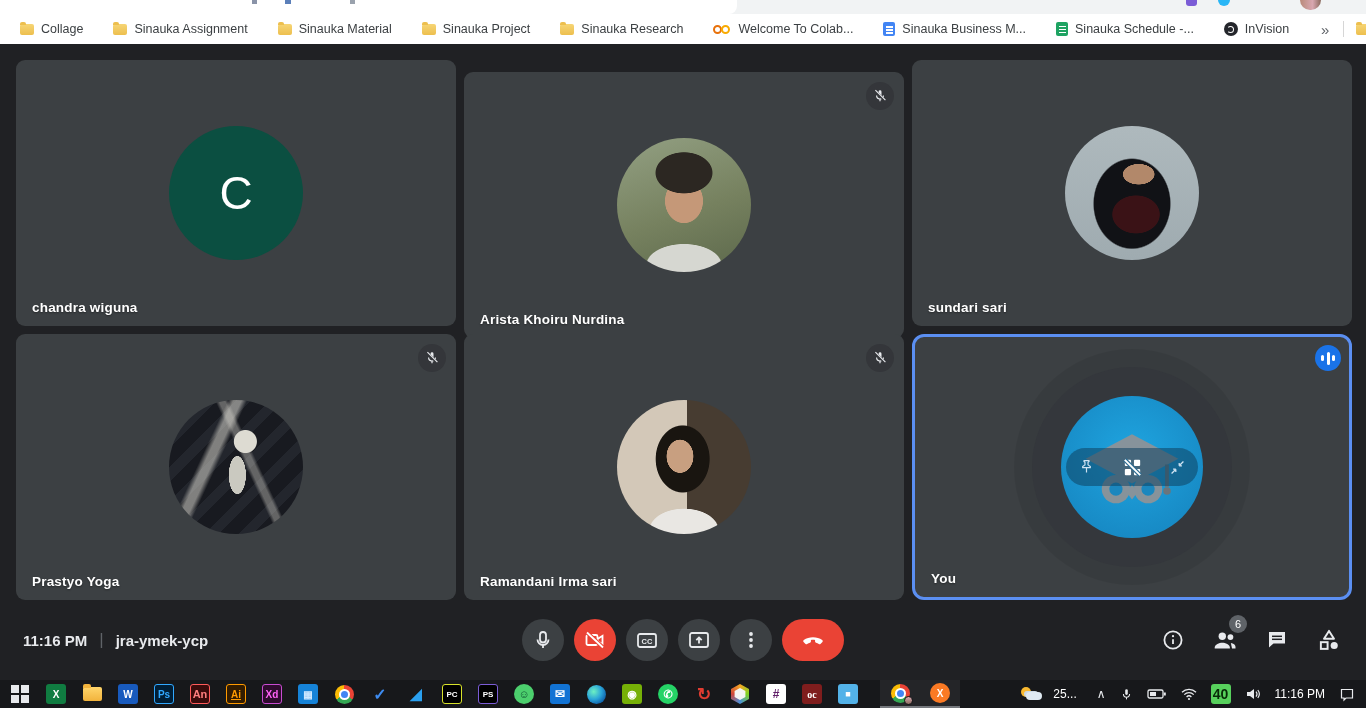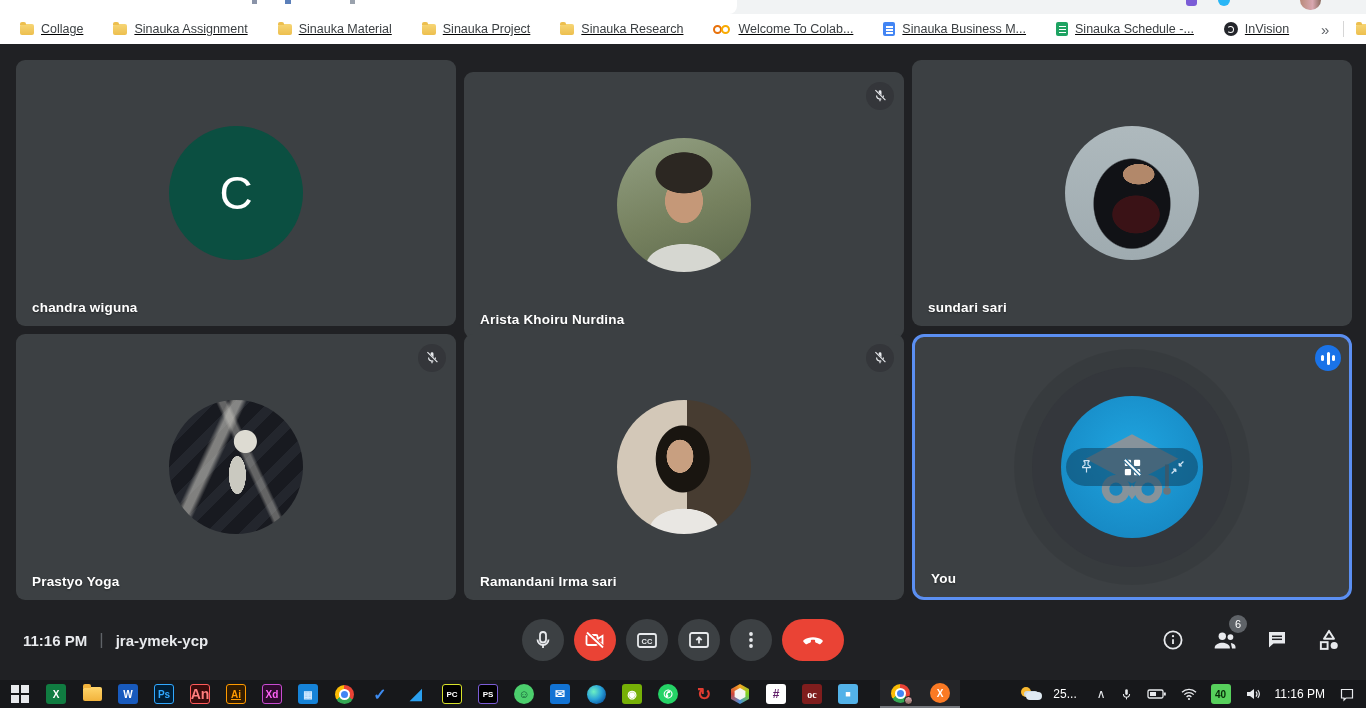--- a/index.html
+++ b/index.html
@@ -124,21 +124,21 @@
   <div class="omnibox"></div>
   <span class="frag f1"></span>
   <span class="frag f2"></span>
   <span class="frag f3"></span>
   <span class="frag ext-purple"></span>
   <span class="frag ext-cyan"></span>
   <span class="frag avatar"></span>
 </div>
 
 <div class="bookmarks">
-  <span id="bm-items" style="display:flex;align-items:center;gap:30px;text-decoration:underline;">
+  <span id="bm-items" style="display:flex;align-items:center;gap:30px;">
       <span class="bm-item">
         <span class="bm-folder"></span>
         <span class="bm-label">Collage</span>
       </span>
       <span class="bm-item">
         <span class="bm-folder"></span>
         <span class="bm-label">Sinauka Assignment</span>
       </span>
       <span class="bm-item">
         <span class="bm-folder"></span>
@@ -388,21 +388,21 @@
       <span class="tb-cell">
         <span class="tb-folder"></span>
       </span>
       <span class="tb-cell">
         <span class="tb-letters" style="background: rgb(24, 90, 189); color: rgb(255, 255, 255); font-size: 10px;">W</span>
       </span>
       <span class="tb-cell">
         <span class="tb-letters" style="background: rgb(0, 30, 54); color: rgb(49, 168, 255); border: 1.5px solid rgb(49, 168, 255); font-size: 10px;">Ps</span>
       </span>
       <span class="tb-cell">
-        <span class="tb-letters" style="background: rgb(58, 11, 11); color: rgb(255, 127, 127); border: 1.5px solid rgb(255, 90, 90); font-size: 14px;">An</span>
+        <span class="tb-letters" style="background: rgb(58, 11, 11); color: rgb(255, 127, 127); border: 1.5px solid rgb(255, 90, 90); font-size: 11px;">An</span>
       </span>
       <span class="tb-cell">
         <span class="tb-letters" style="background: rgb(51, 28, 0); color: rgb(255, 154, 0); border: 1.5px solid rgb(255, 154, 0); font-size: 10px; text-decoration: underline;">Ai</span>
       </span>
       <span class="tb-cell">
         <span class="tb-letters" style="background: rgb(46, 11, 46); color: rgb(255, 97, 246); border: 1.5px solid rgb(200, 75, 209); font-size: 10px;">Xd</span>
       </span>
       <span class="tb-cell">
         <span class="tb-letters" style="background: rgb(22, 131, 216); color: rgb(207, 232, 255); font-size: 10px;">▦</span>
       </span>
@@ -502,21 +502,21 @@
       </span>
       <span class="tb-cell">
         <span style="display: flex; align-items: center;">
           <svg width="16" height="13" viewBox="0 0 16 13">
             <path d="M1 4.2a10 10 0 0 1 14 0M3.3 6.6a6.6 6.6 0 0 1 9.4 0M5.6 9a3.4 3.4 0 0 1 4.8 0" fill="none" stroke="#e8eaed" stroke-width="1.3"></path>
             <circle cx="8" cy="11" r="1.1" fill="#e8eaed"></circle>
           </svg>
         </span>
       </span>
       <span class="tb-cell">
-        <span class="tb-letters" style="background: rgb(87, 208, 92); color: rgb(7, 42, 7); font-size: 10px;">40</span>
+        <span class="tb-letters" style="background: rgb(87, 208, 92); color: rgb(7, 42, 7); font-size: 14px;">40</span>
       </span>
       <span class="tb-cell">
         <span style="display: flex; align-items: center;">
           <svg width="16" height="14" viewBox="0 0 16 14">
             <polygon points="2,5 5,5 9,2 9,12 5,9 2,9" fill="#e8eaed"></polygon>
             <path d="M11 4.5a4 4 0 0 1 0 5M12.8 3a6.5 6.5 0 0 1 0 8" stroke="#e8eaed" fill="none" stroke-width="1.2"></path>
           </svg>
         </span>
       </span>
       <span class="tb-cell">

